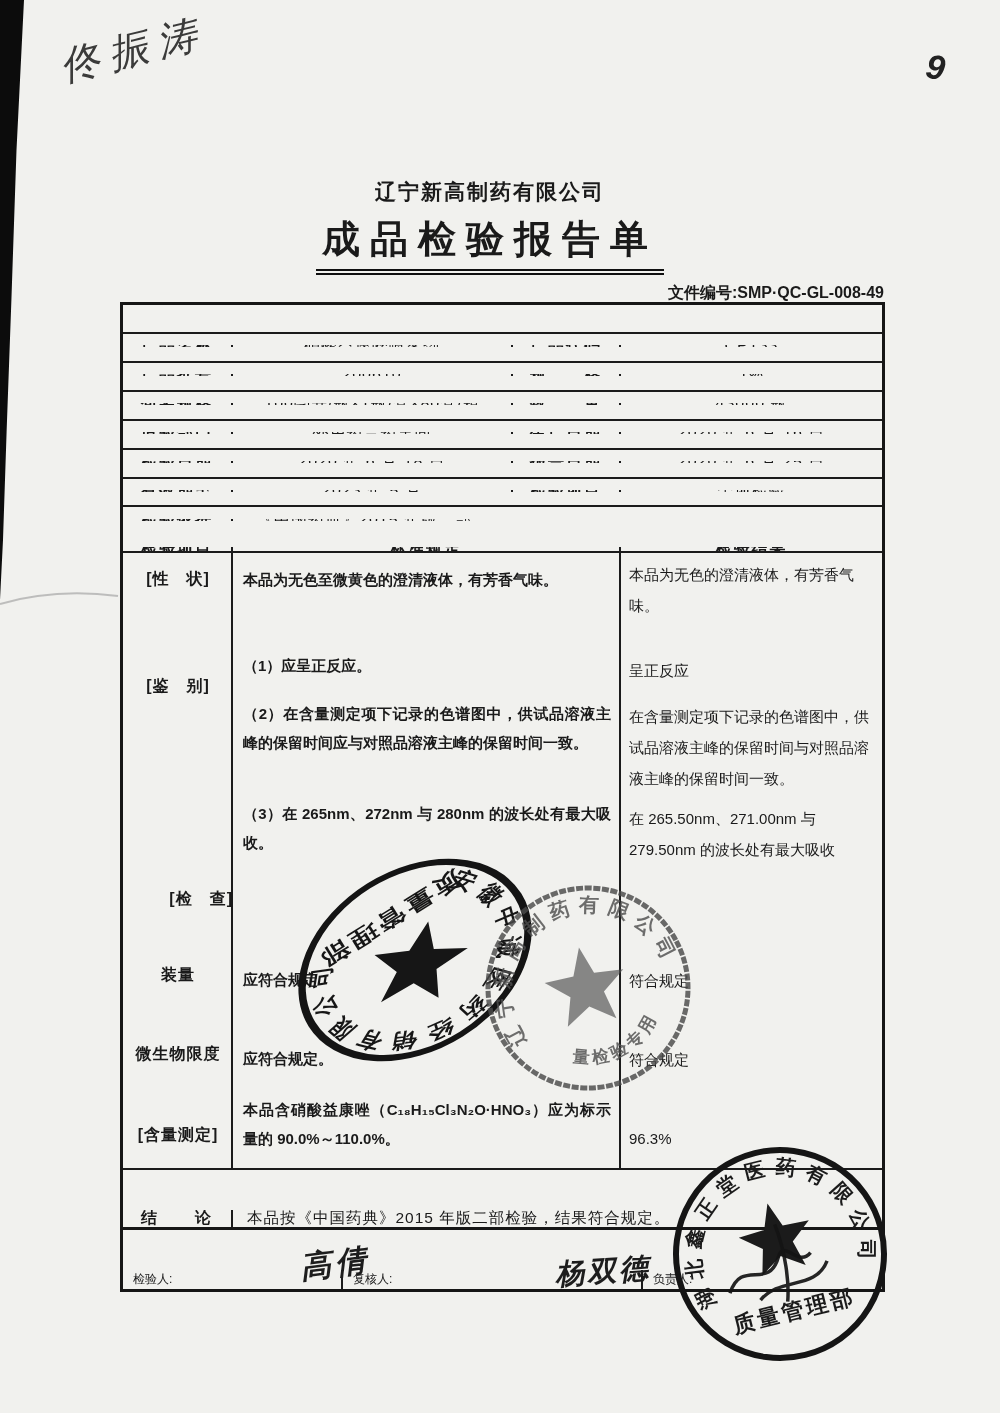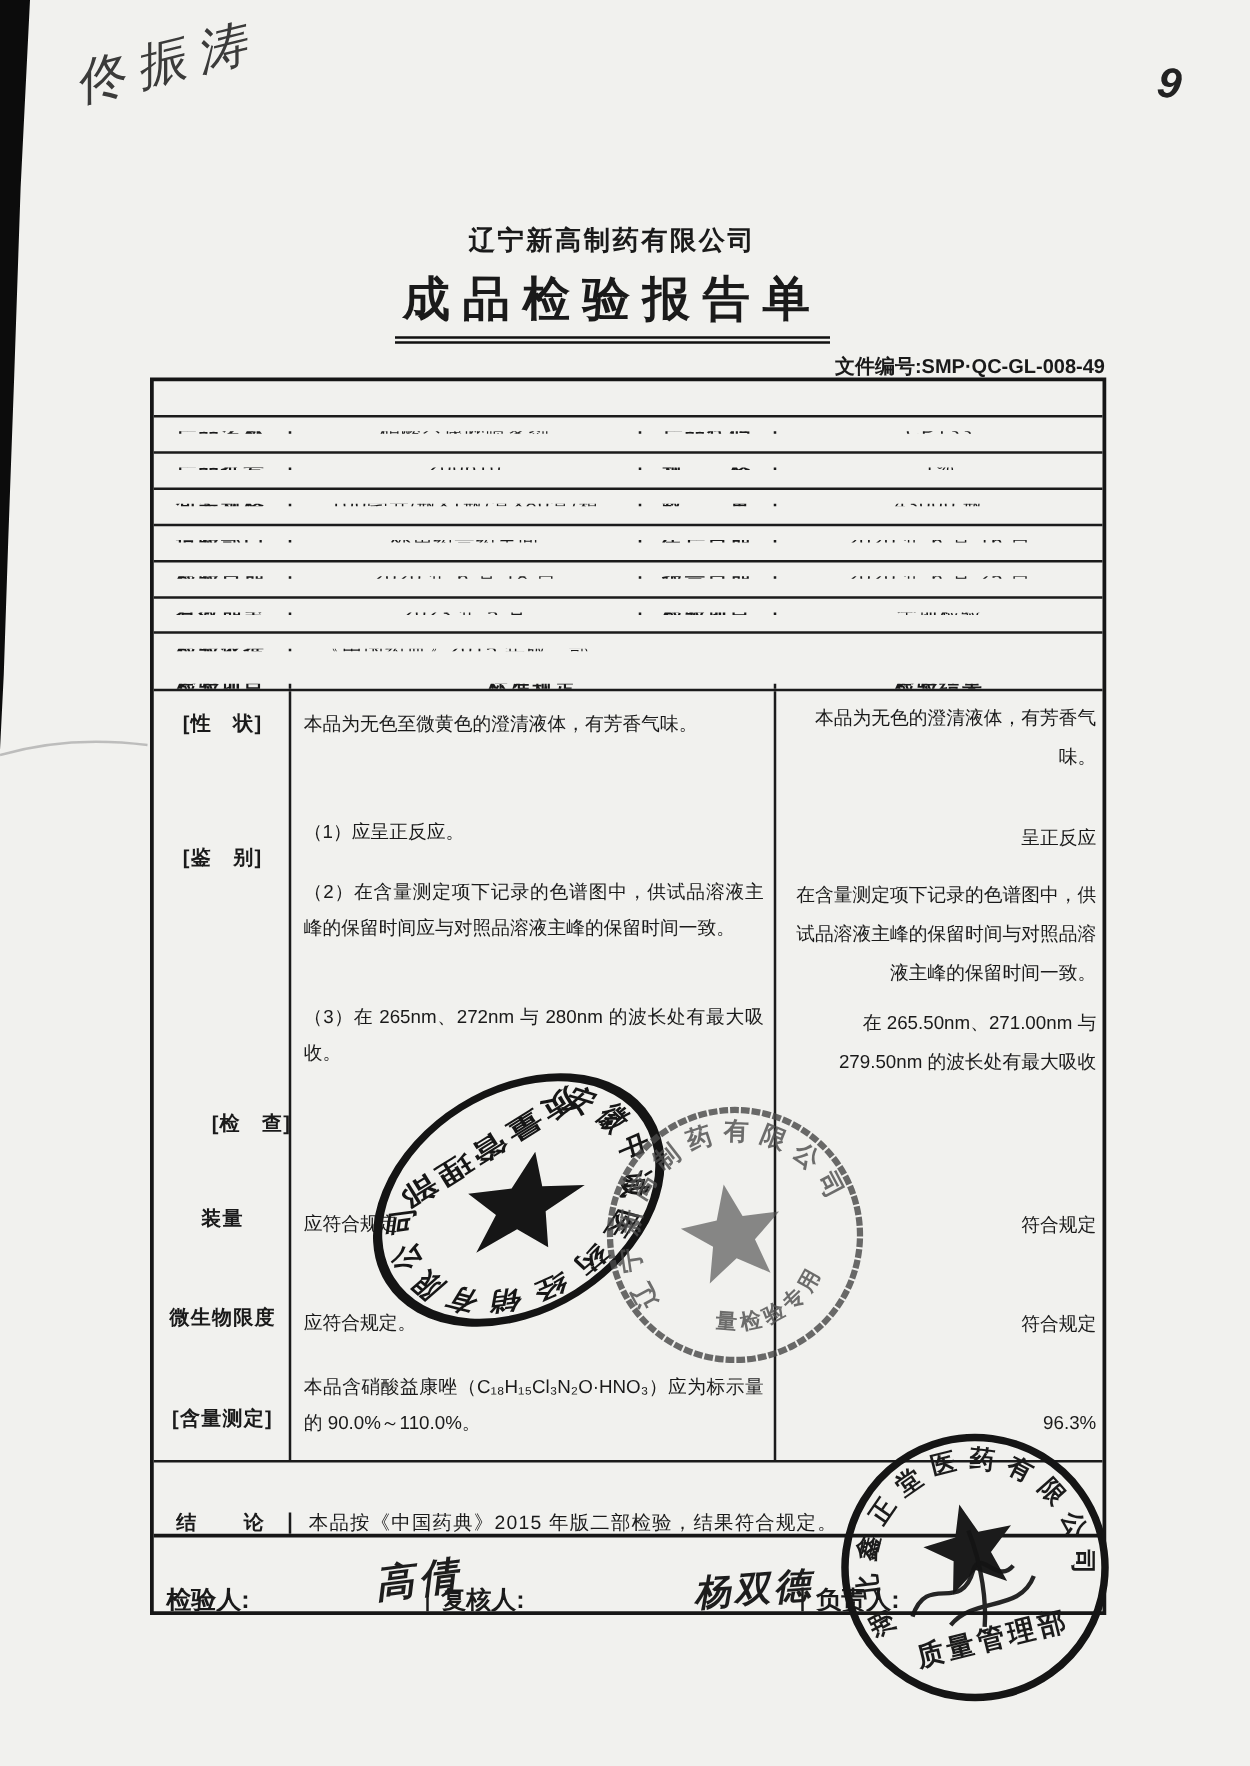--- a/index.html
+++ b/index.html
@@ -42,25 +42,25 @@
   .val{font-weight:500; letter-spacing:1px;}
   .left{justify-content:flex-start; padding-left:24px;}
   .info-row{grid-template-columns:110px 280px 108px 1fr; height:29px;}
   .basis-row{grid-template-columns:110px 1fr; height:28px;}
   .head-row{grid-template-columns:110px 388px 1fr; height:46px;}
   .body-row{grid-template-columns:110px 388px 1fr; height:617px;}
   .body-col{position:relative; box-sizing:border-box;}
   .body-col.bR{border-right:2px solid #1b1b1b;}
   .abs{position:absolute; box-sizing:border-box;}
   .item-lab{width:110px; text-align:center; font-weight:bold; font-size:16px; letter-spacing:1px;}
-  .std-par{left:10px; width:368px; font-size:15px; line-height:29px; font-weight:400; text-align:justify;}
-  .res-par{left:8px; width:248px; font-size:15px; line-height:31px; font-weight:500; text-align:right;}
+  .std-par{left:10px; width:368px; font-size:15px; line-height:29px; font-weight:700; text-align:justify;}
+  .res-par{left:8px; width:248px; font-size:15px; line-height:31px; font-weight:500; text-align:left;}
   .concl-row{grid-template-columns:110px 1fr; height:60px; border-bottom:3px solid #161616;}
   .foot-row{grid-template-columns:220px 300px 1fr; height:59px;}
-  .foot-cell{justify-content:flex-start; padding-left:10px; align-items:center; font-weight:bold; font-size:20px;}
+  .foot-cell{justify-content:flex-start; padding-left:10px; align-items:center; font-weight:normal; font-size:12px;}
   .sig{position:absolute; font-style:italic; font-weight:bold; color:#1d1d1d; pointer-events:none; white-space:nowrap;}
   .sig-inspector{left:300px; top:1243px; font-size:31px; letter-spacing:4px; transform:rotate(-7deg);}
   .sig-reviewer{left:555px; top:1252px; font-size:29px; letter-spacing:3px; transform:rotate(-4deg);}
   
   .stamp{position:absolute; pointer-events:none;}
   .s1{left:258px; top:800px;}
   .s2{left:458px; top:858px;}
   .s3{left:640px; top:1118px;}
   .stamp text{font-family:"Liberation Sans","DejaVu Sans",sans-serif; font-weight:bold;}
 </style>

